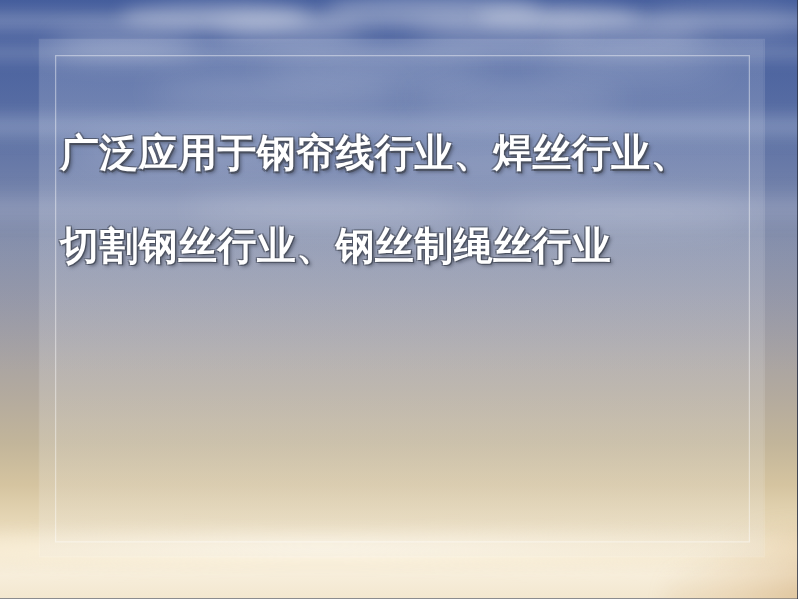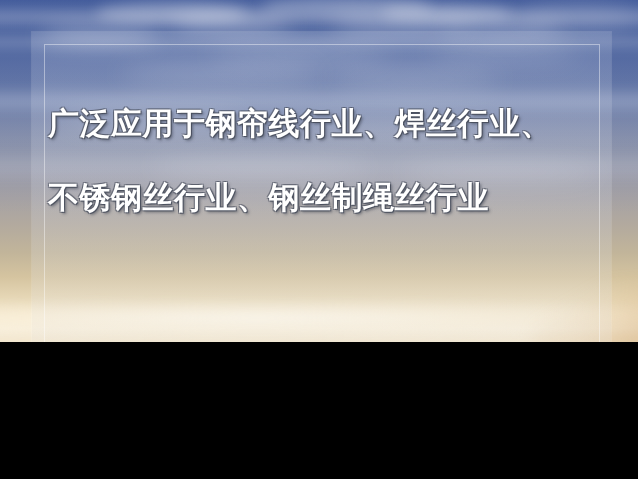--- a/index.html
+++ b/index.html
@@ -8,21 +8,21 @@
     padding: 0;
     background: #000;
   }
   body {
     font-family: "DejaVu Sans", "Liberation Sans", sans-serif;
   }
 
   .slide {
     position: relative;
     width: 638px;
-    height: 342px;
+    height: 479px;
     overflow: hidden;
     background: #6a7aa2;
   }
 
   
   .sky-base {
     position: absolute;
     inset: 0;
     background: linear-gradient(
       to bottom,
@@ -184,16 +184,16 @@
 
   <div class="sun-band"></div>
   <div class="corner-tan"></div>
 
   <div class="panel">
     <div class="panel-inner-border"></div>
   </div>
 
   <div class="text-block">
     <div class="text-line">广泛应用于钢帘线行业、焊丝行业、</div>
-    <div class="text-line">不锈钢丝行业、钢丝制绳丝行业</div>
+    <div class="text-line">切割钢丝行业、钢丝制绳丝行业</div>
   </div>
 
 </div>
 
 </body></html>

